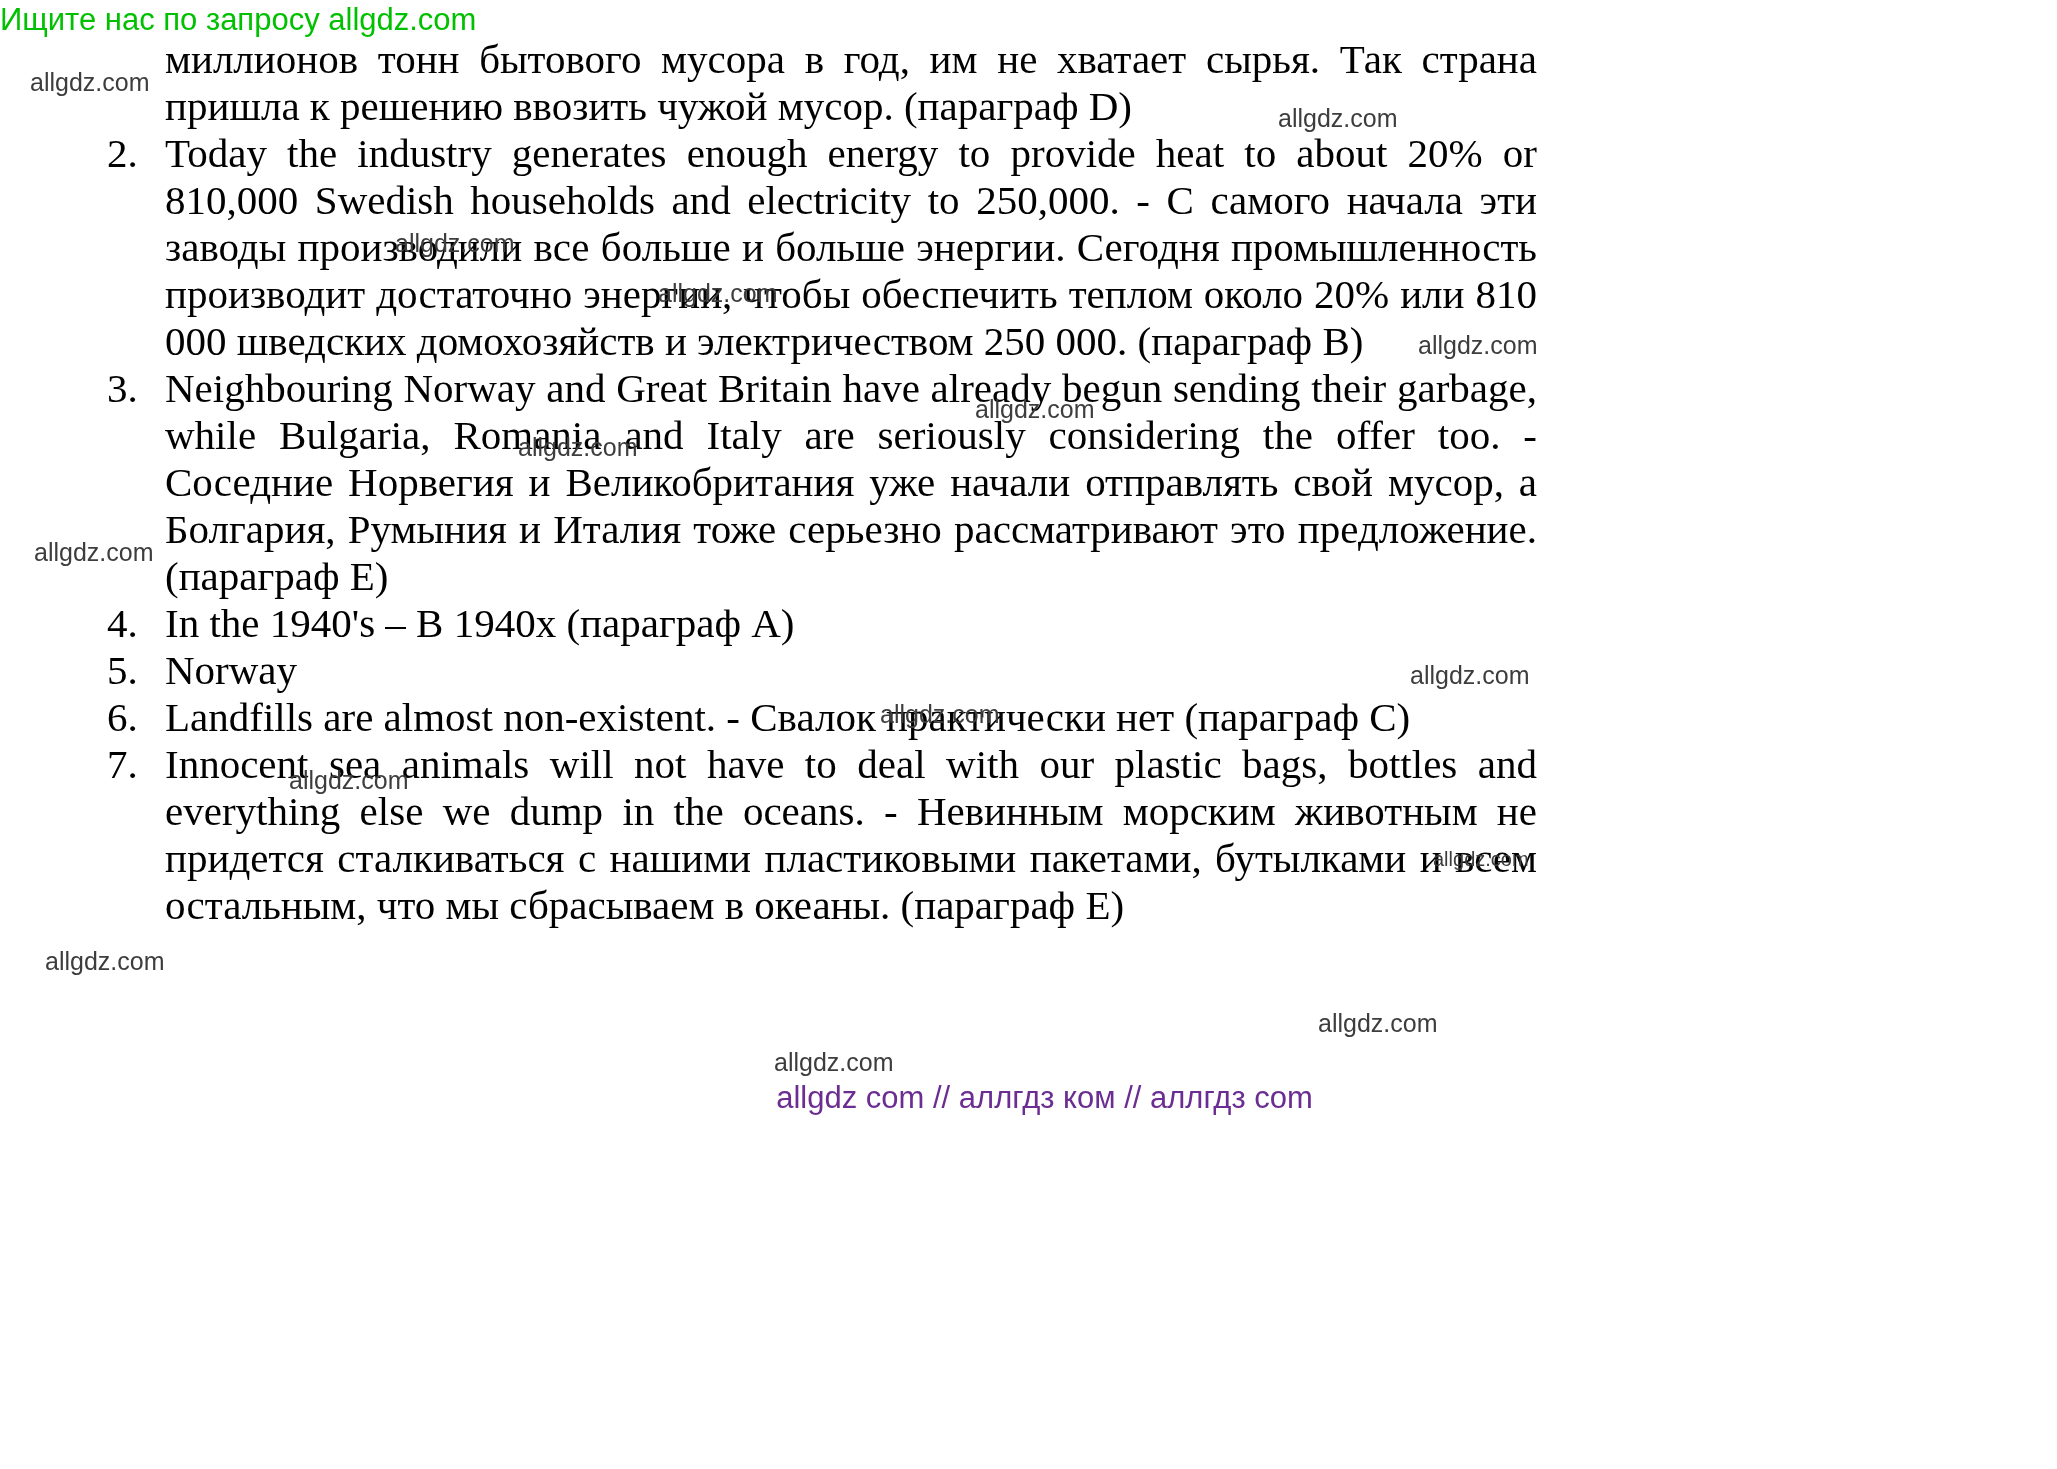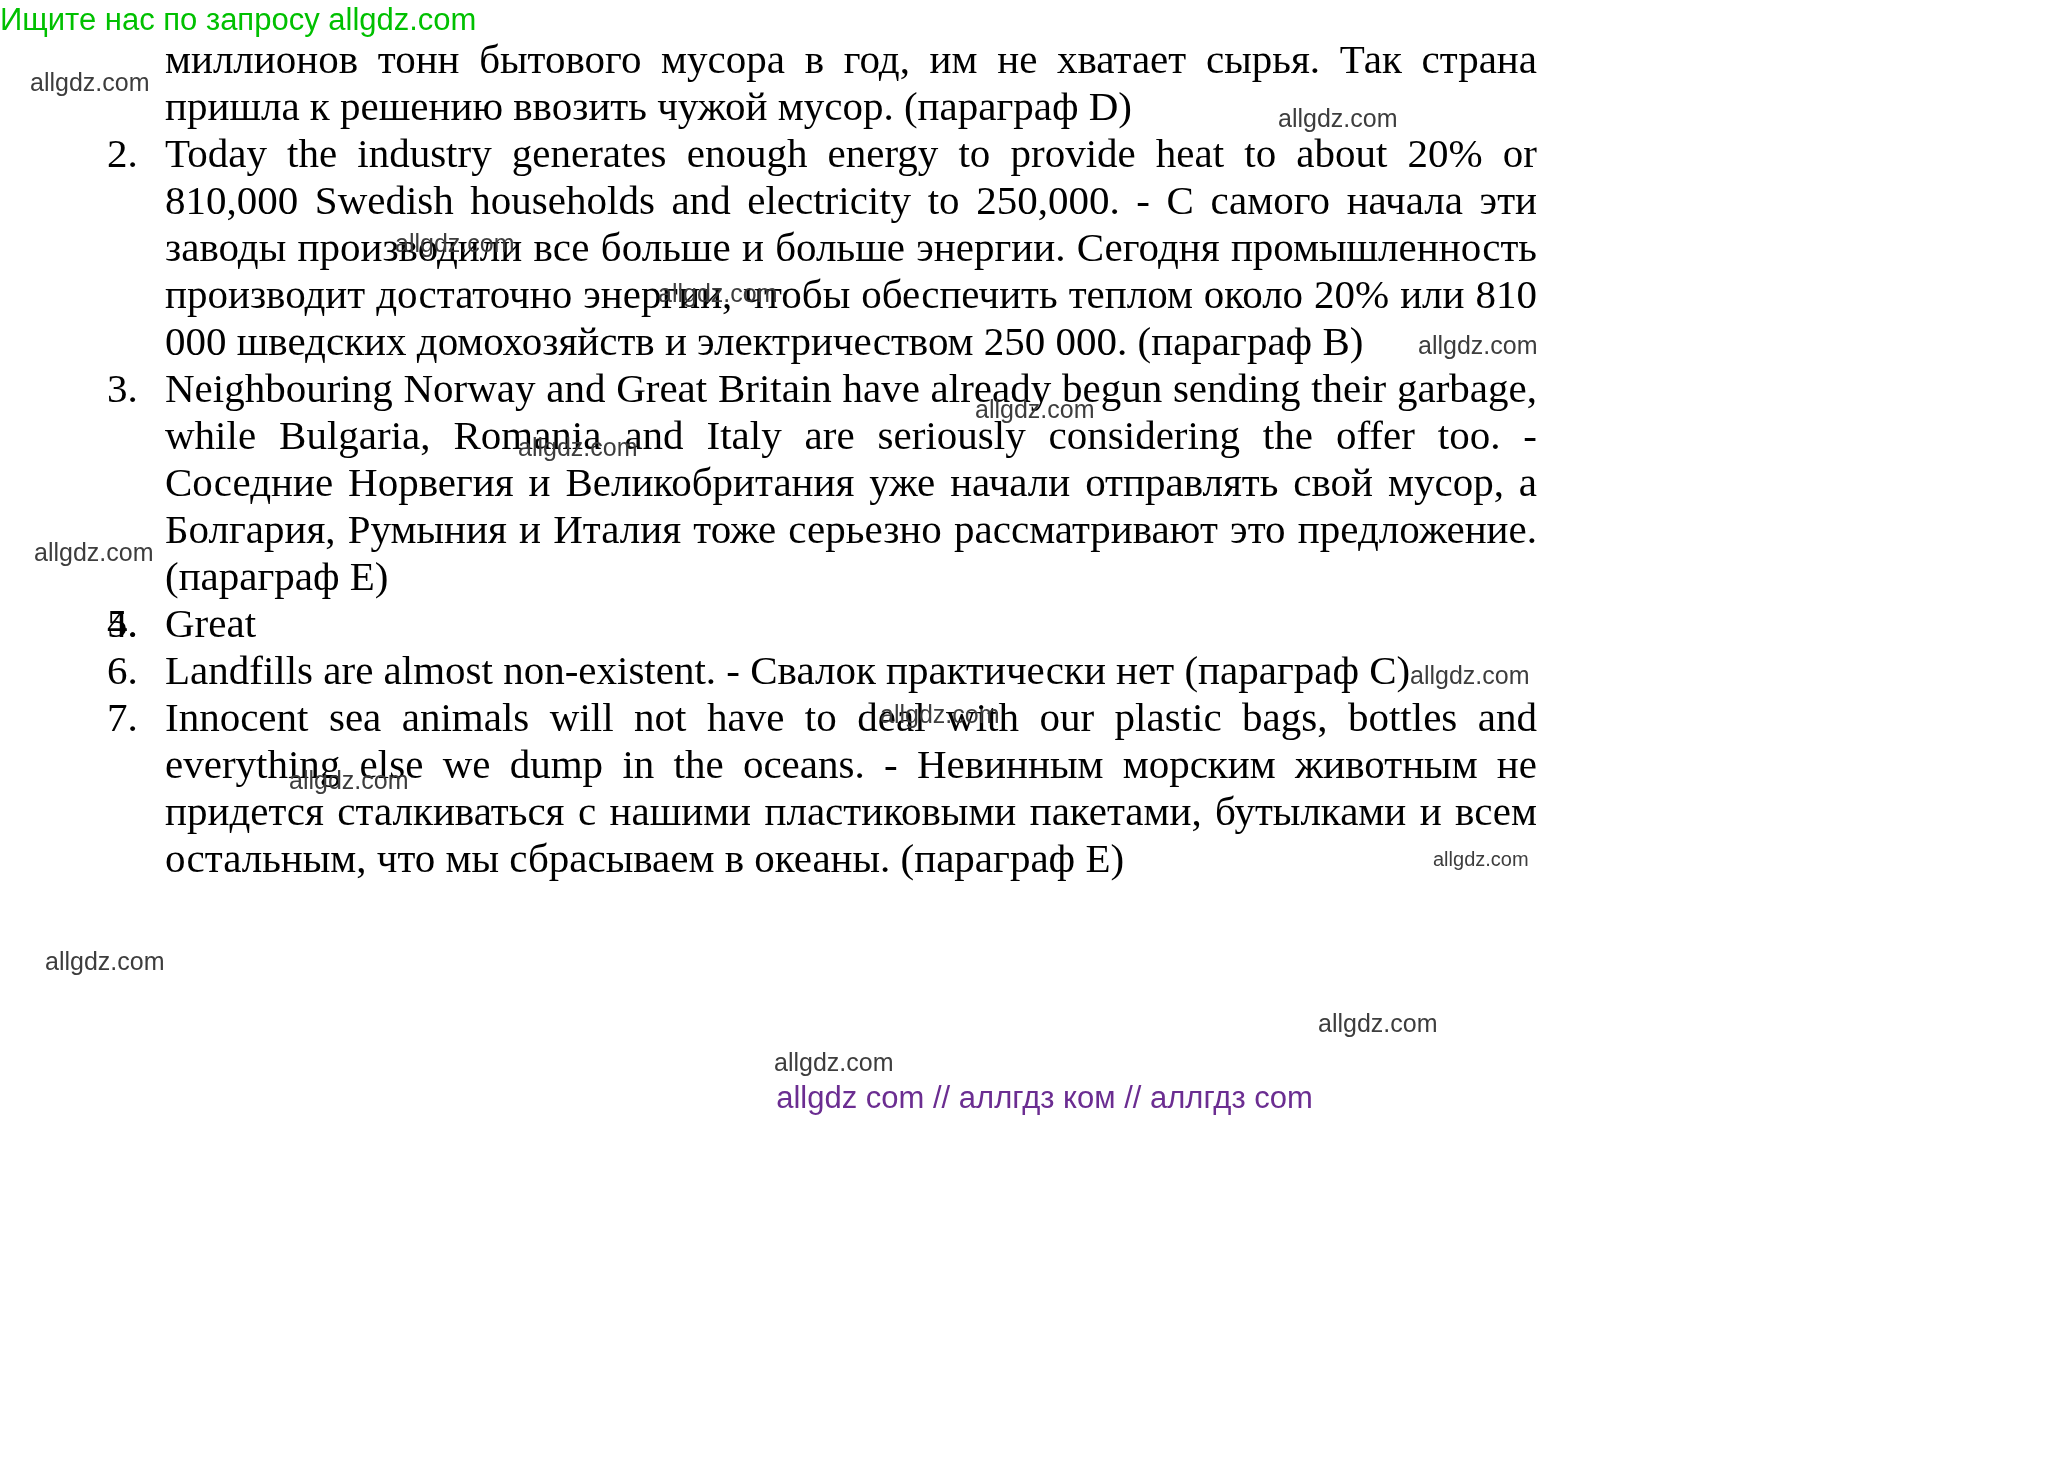--- a/index.html
+++ b/index.html
@@ -73,25 +73,26 @@
       <span>Today the industry generates enough energy to provide heat to about 20% or 810,000 Swedish households and electricity to 250,000. - С самого начала эти заводы производили все больше и больше энергии. Сегодня промышленность производит достаточно энергии, чтобы обеспечить теплом около 20% или 810 000 шведских домохозяйств и электричеством 250 000. (параграф B)</span>
     </div>
 
     <div class="item">
       <span class="num">3.</span>
       <span>Neighbouring Norway and Great Britain have already begun sending their garbage, while Bulgaria, Romania and Italy are seriously considering the offer too.  - Соседние Норвегия и Великобритания уже начали отправлять свой мусор, а Болгария, Румыния и Италия тоже серьезно рассматривают это предложение. (параграф E)</span>
     </div>
 
     <div class="item">
       <span class="num">4.</span>
+      <span>In the 1940's – В 1940х (параграф A)</span>
     </div>
 
     <div class="item">
       <span class="num">5.</span>
-      <span>Great</span>
+      <span>Norway</span>
     </div>
 
     <div class="item">
       <span class="num">6.</span>
       <span>Landfills are almost non-existent. - Свалок практически нет (параграф C)</span>
     </div>
 
     <div class="item">
       <span class="num">7.</span>
       <span>Innocent sea animals will not have to deal with our plastic bags, bottles and everything else we dump in the oceans. - Невинным морским животным не придется сталкиваться с нашими пластиковыми пакетами, бутылками и всем остальным, что мы сбрасываем в океаны. (параграф E)</span>

